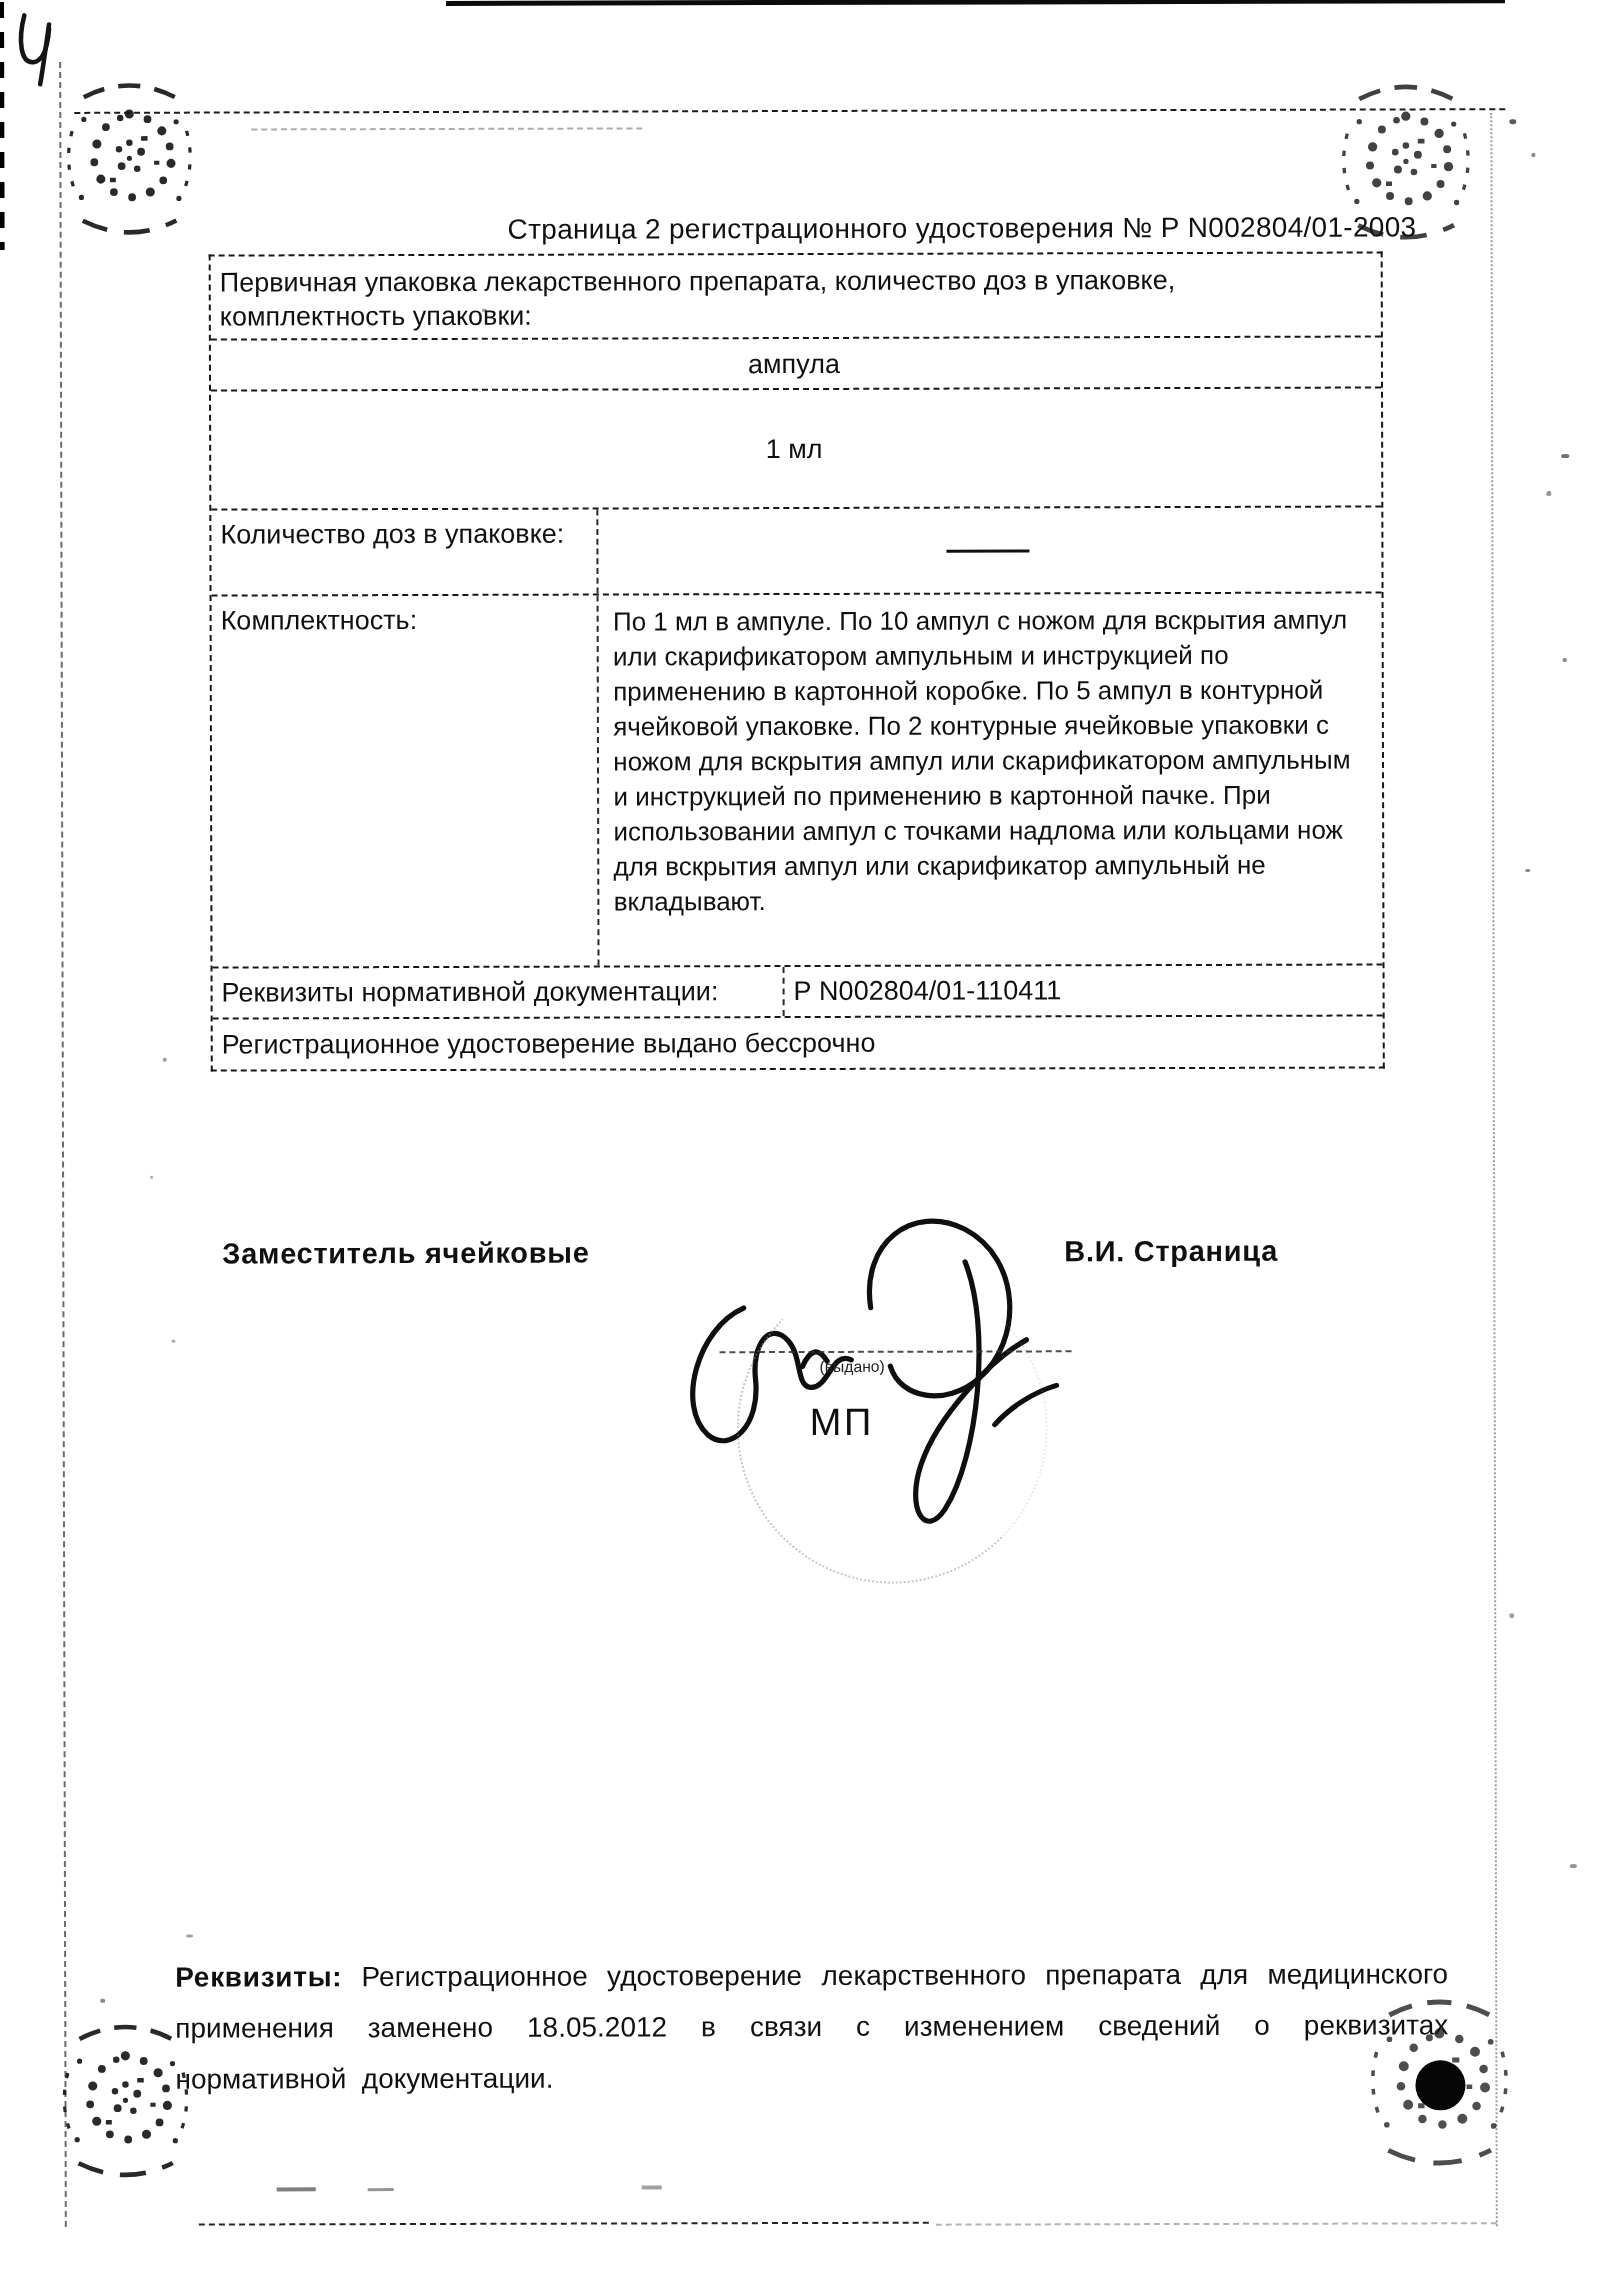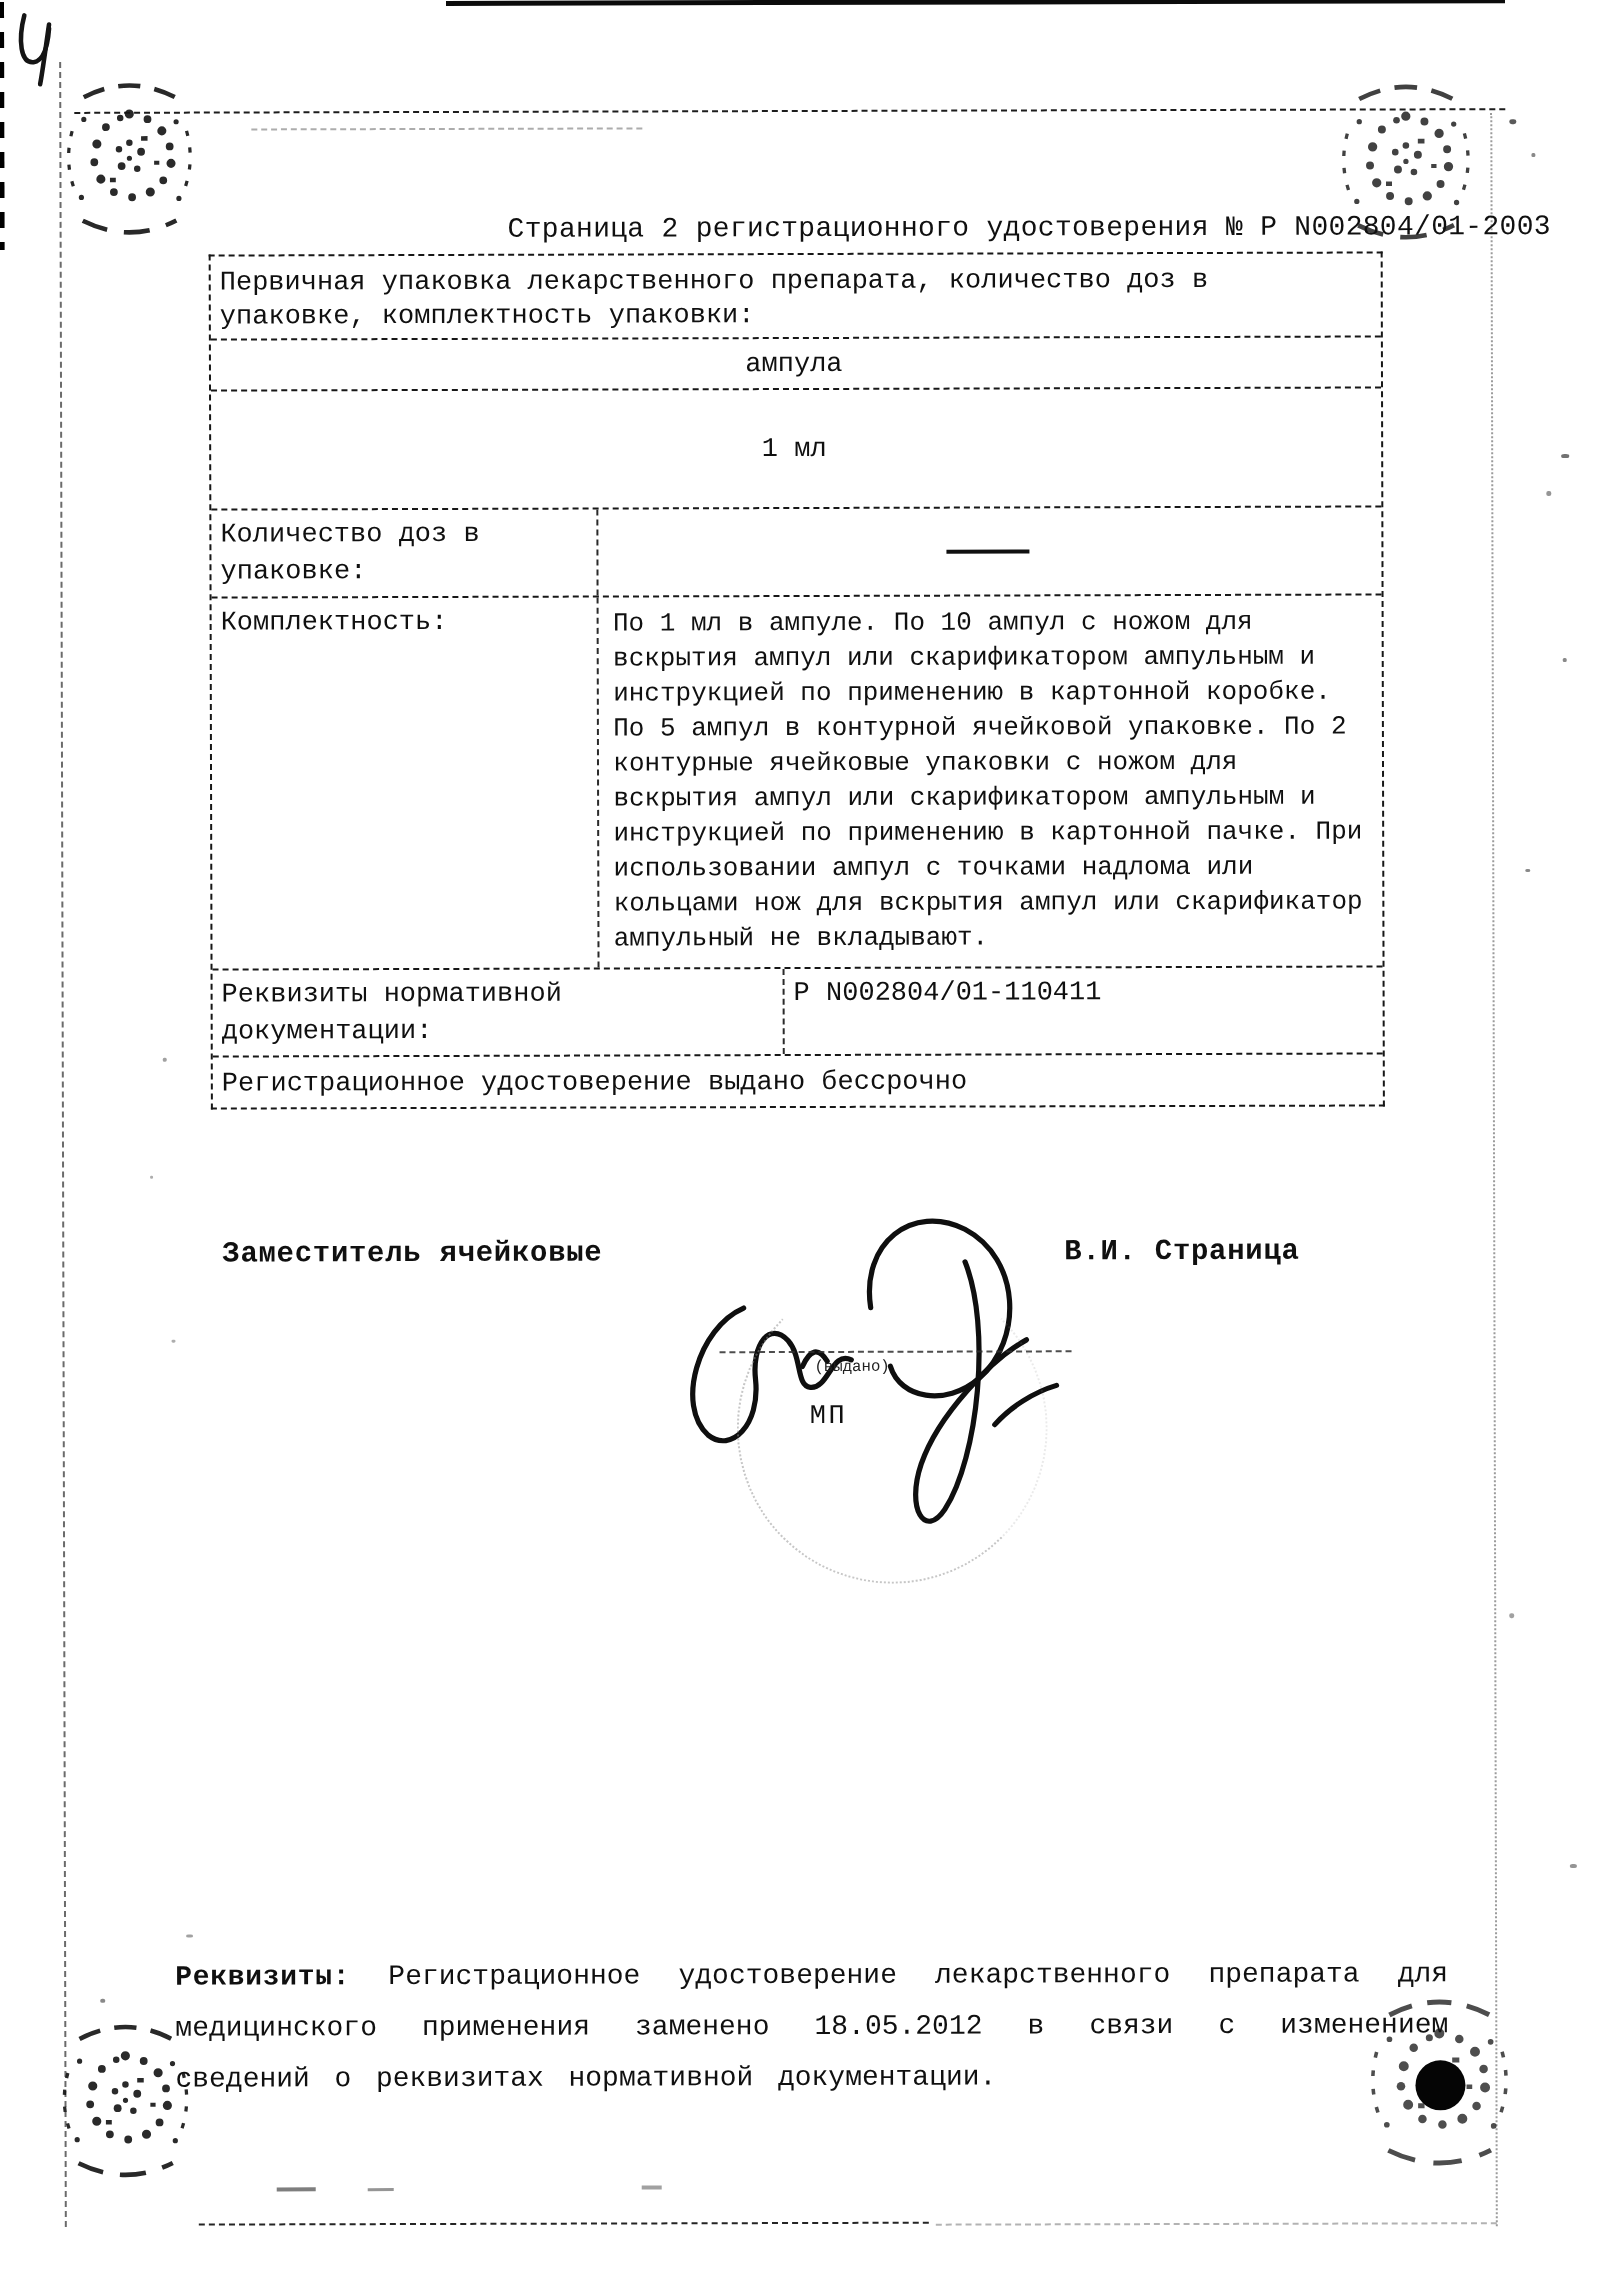--- a/index.html
+++ b/index.html
@@ -1,21 +1,21 @@
 <!DOCTYPE html>
 <html style="font-size:10.4px"><head>
 <meta charset="utf-8">
 <style>
   html,body{margin:0;padding:0;background:#e8e8e8;}
   #page{
     position:relative;
     width:1612px;height:2295px;
     background:#ffffff;
     overflow:hidden;
-    font-family:Liberation Mono, monospace;
+    font-family:Liberation Sans, sans-serif;
     color:#101010;
   }
   #content{position:absolute;inset:0;transform:rotate(-0.15deg);}
   
   .topbar{position:absolute;left:449px;top:0;width:1059px;height:4.6px;background:#0b0b0b;}
   .leftedge{position:absolute;left:0;top:0;width:6.5px;height:248px;
     background:repeating-linear-gradient(to bottom,#000 0 15.7px,transparent 15.7px 30px);}
   .speck{position:absolute;background:#141414;border-radius:40%;}
   
   .frame-top{position:absolute;left:77px;top:110px;width:1431px;border-top:2.6px dashed #1c1c1c;}
@@ -52,21 +52,21 @@
   .compl-val{font-size:26px;line-height:35px;padding:9px 13px 6.5px 14.3px;}
   .req-lbl{width:572px;flex:none;border-right:2px dashed #2a2a2a;}
   .dash-rule{width:83px;height:3.9px;background:#101010;}
   .validity-cell{width:100%;padding:7.8px 13px 5.2px 9px;}
   
   .post-title{position:absolute;left:222px;top:1236px;font-size:29px;font-weight:bold;letter-spacing:0.7px;}
   .signer{position:absolute;left:1064px;top:1236px;font-size:29px;font-weight:bold;letter-spacing:0.7px;}
   .sig-svg{position:absolute;left:639px;top:1145px;width:456px;height:456px;}
   .sig-line{position:absolute;left:719px;top:1351px;width:352px;border-top:2px dashed #2f2f2f;opacity:.85;}
   .sig-caption{position:absolute;left:780px;top:1358px;width:143px;text-align:center;font-size:15.7px;color:#222;}
-  .seal-abbr{position:absolute;left:809px;top:1401px;font-size:27px;letter-spacing:2.6px;}
+  .seal-abbr{position:absolute;left:809px;top:1401px;font-size:38px;letter-spacing:2.6px;}
   .stamp-circle{
     position:absolute;left:736px;top:1273px;width:307px;height:307px;border-radius:50%;
     border:2px dotted #8f8f8f;border-top-color:transparent;border-right-color:rgba(140,140,140,.35);
     opacity:.5;
   }
   
   .note{
     position:absolute;left:173px;top:1922px;width:1273px;
     font-size:28px;line-height:51px;text-align:justify;word-spacing:7.8px;
   }

